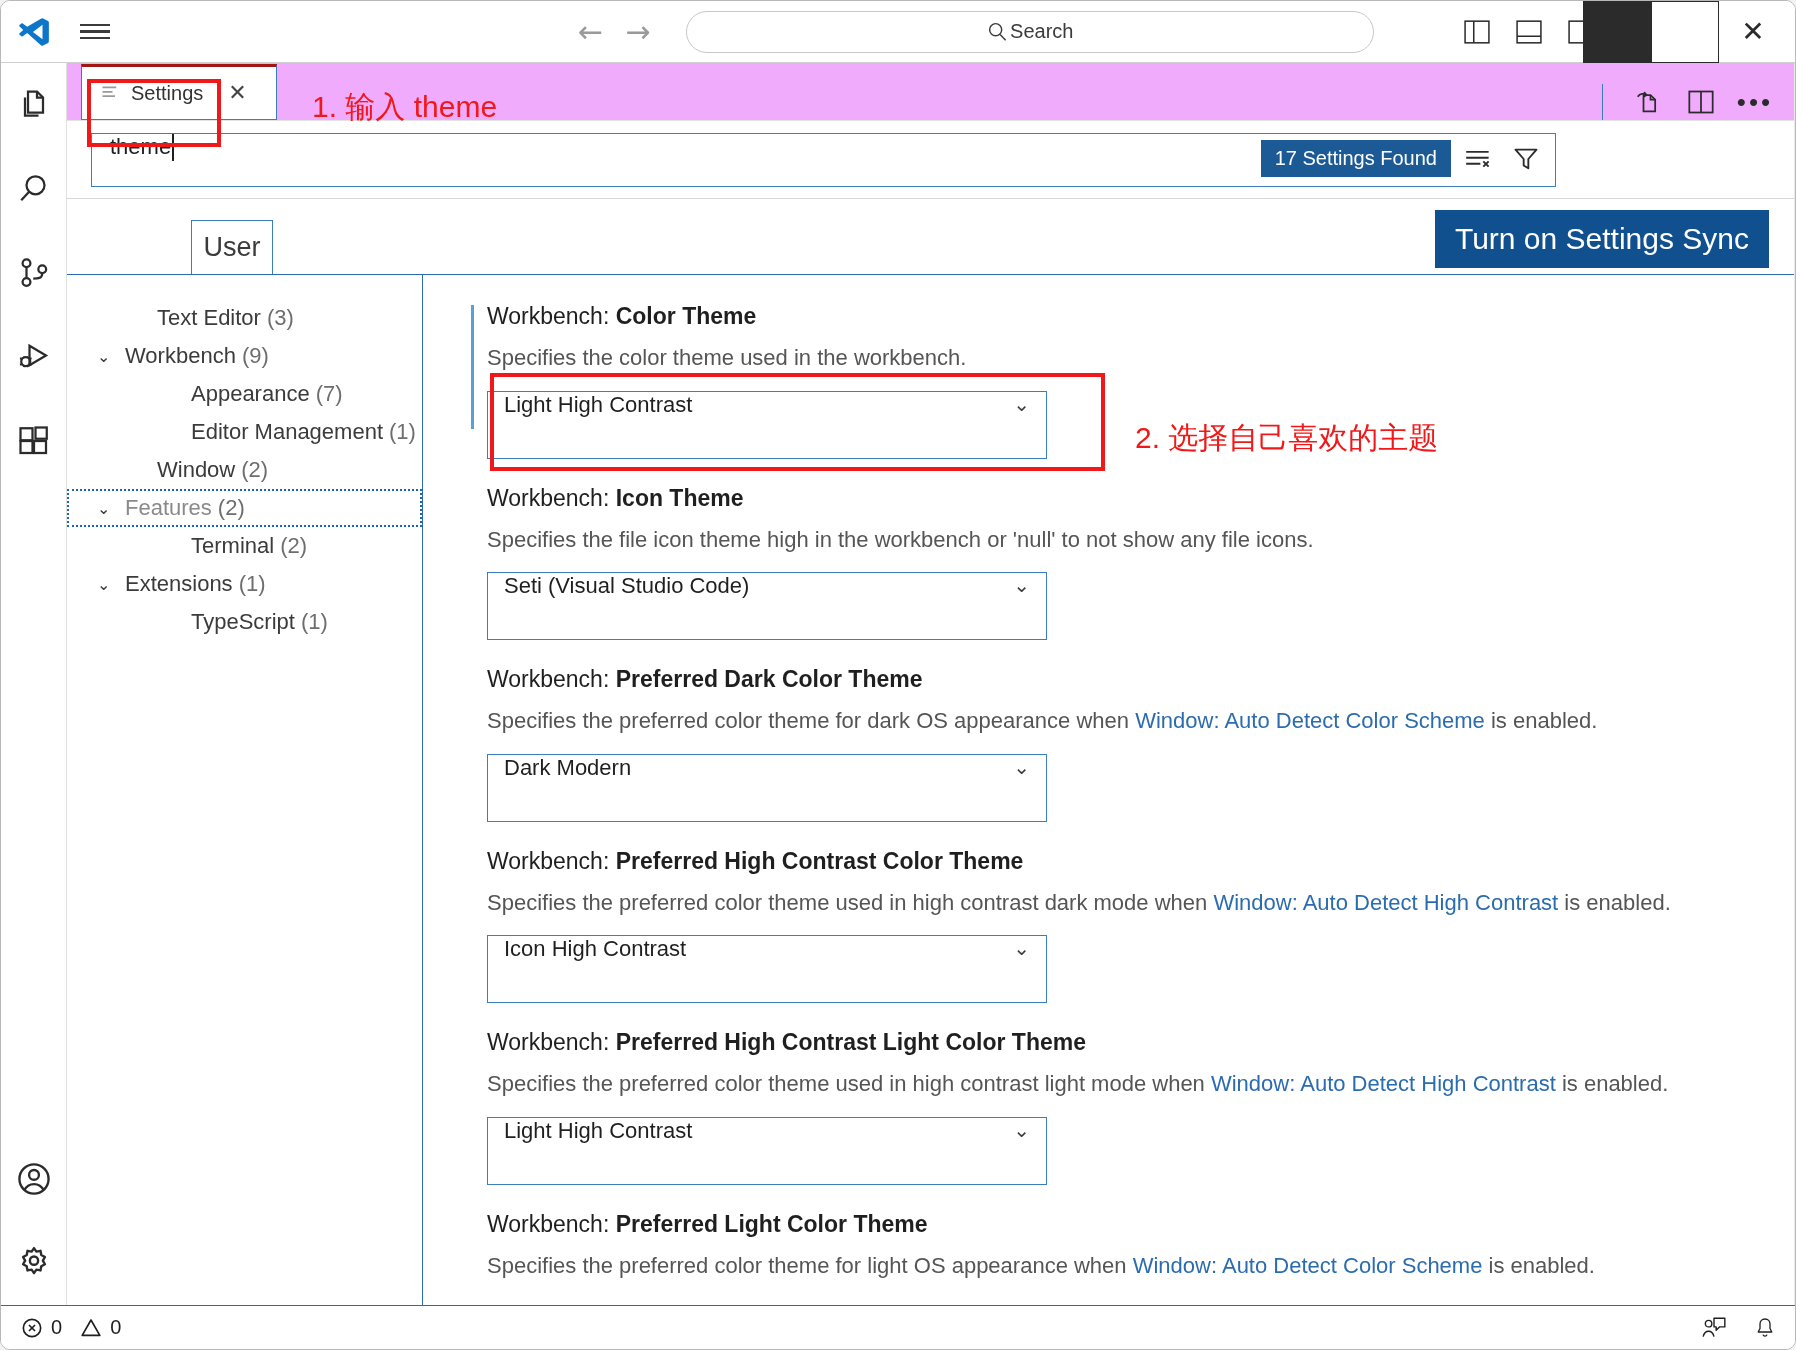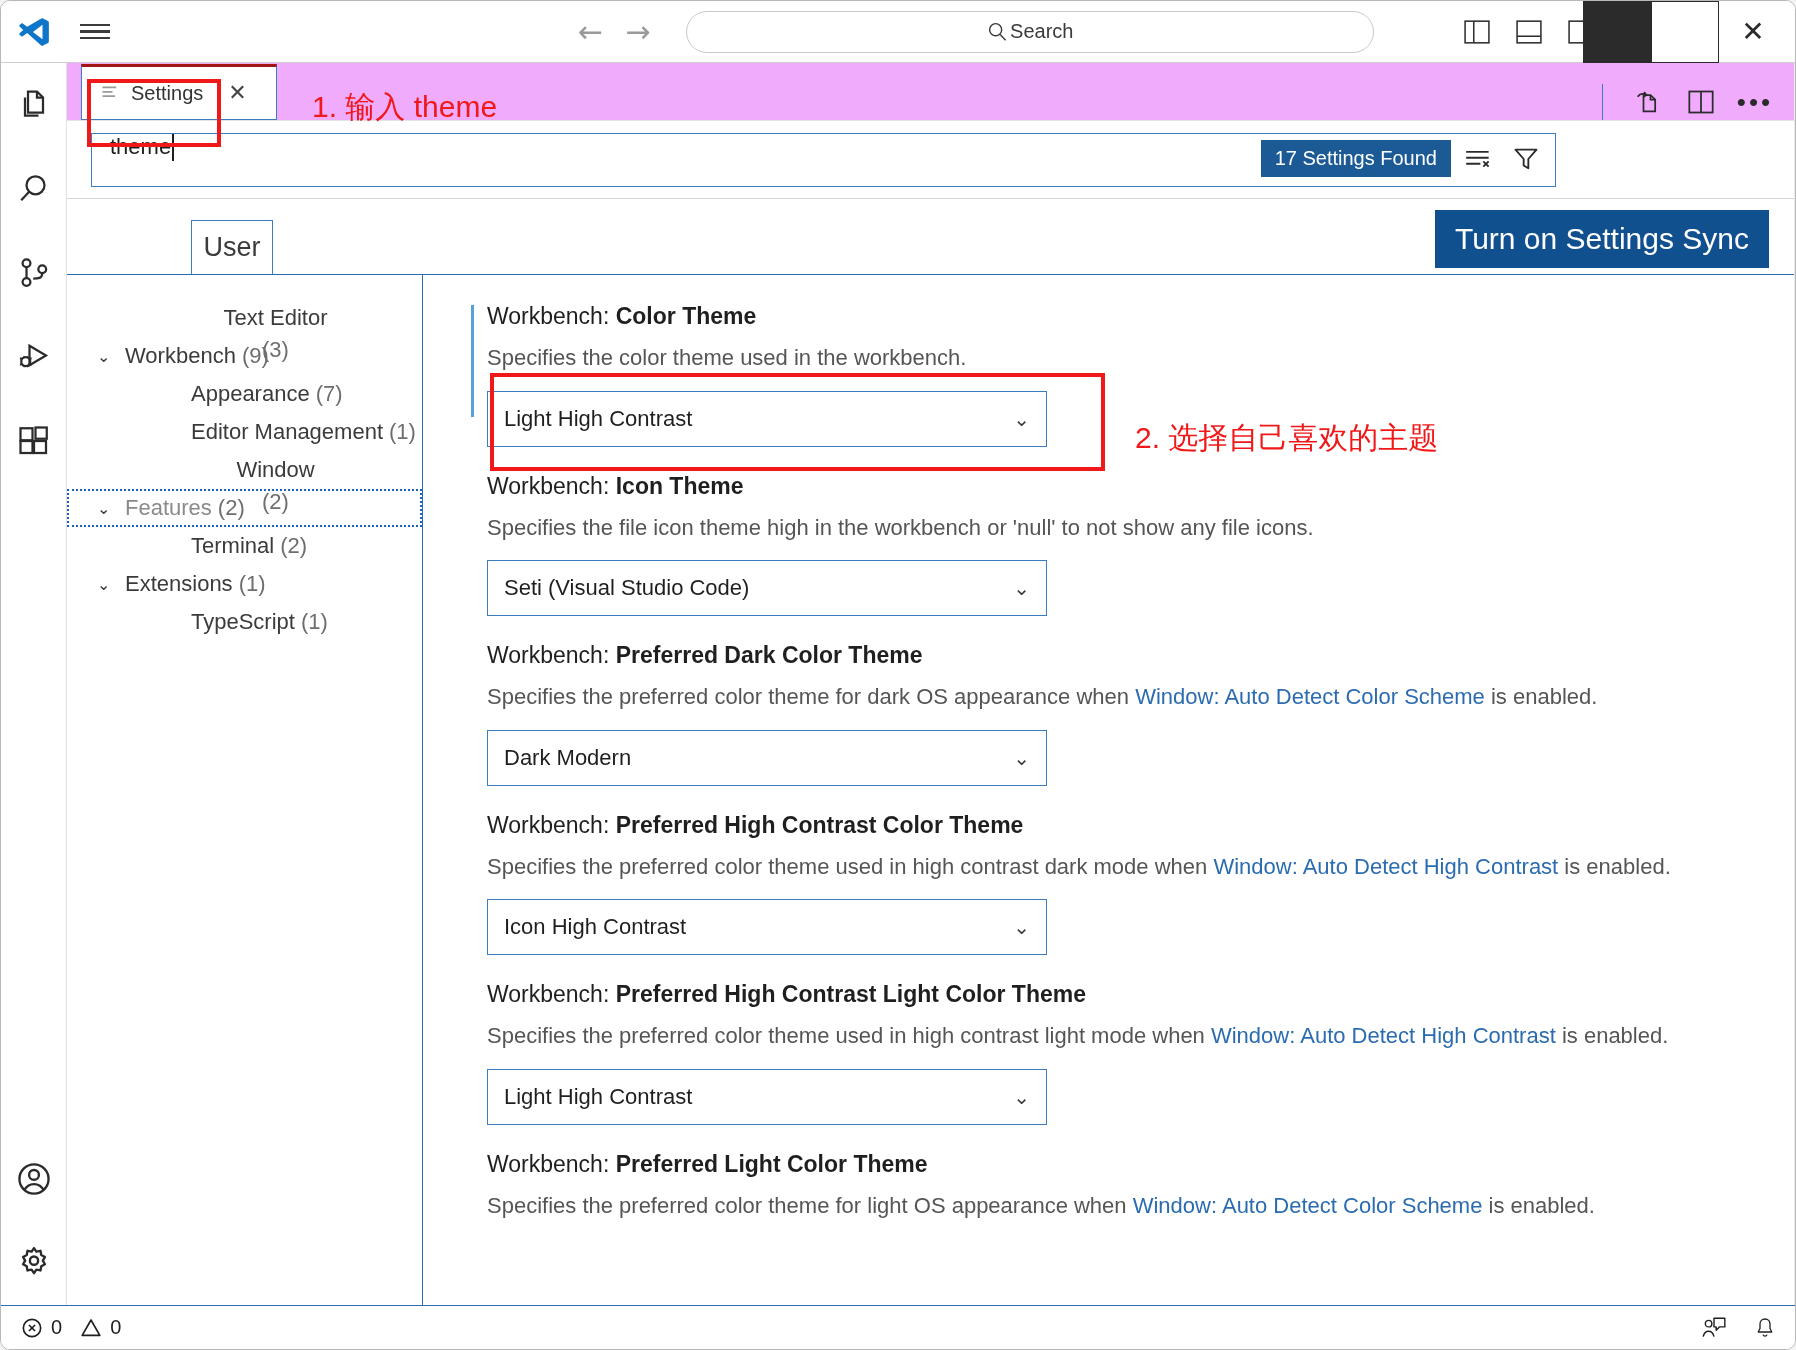--- a/index.html
+++ b/index.html
@@ -140,21 +140,21 @@
   .toc {
     width: 356px; min-width:356px;
     padding-top: 24px;
     border-right: 1px solid #2b6cb0;
     font-size: 22px; color:#3b3b3b;
   }
   .toc-item {
     height: 38px; display:flex; align-items:center;
     padding-left: 30px; cursor:pointer; position:relative; gap: 6px;
   }
-  .toc-item.lvl1 { padding-left: 62px; flex-direction: column; }
+  .toc-item.lvl1 { padding-left: 62px; }
   .toc-item.lvl2 { padding-left: 96px; }
   .toc-item.focused { outline: 2px dotted #1c64b5; outline-offset: -2px; color:#8a8a8a; }
   .toc-item.dim { color:#8a8a8a; }
   .chev { display:inline-block; width: 22px; color:#3b3b3b; font-size: 16px; }
   .cnt { color:#6e6e6e; }
 
   .settings-list {
     flex:1 1 auto; overflow:hidden; position:relative;
     padding: 28px 0 0 0;
   }
@@ -165,23 +165,23 @@
   }
   .setting.modified::before {
     content:""; position:absolute; left: 48px; top: 2px; bottom: 30px;
     width: 3px; background:#5aa0d8;
   }
   .s-title { font-size: 23px; color:#1f1f1f; margin-bottom: 14px; }
   .s-title b { font-weight: 700; }
   .s-desc { font-size: 22px; color:#555; margin-bottom: 18px; line-height:1.3; }
   .s-link { color:#2b6cb0; }
   .s-select {
-    width: 560px; height: 56px;
+    width: 560px; height: 68px;
     border: 1px solid #3a7ebf; background:#fff;
-    display:flex; align-items:center;
+    display:flex; align-items:flex-start;
     padding: 0 16px;
     font-size: 22px; color:#1f1f1f; cursor:pointer;
   }
   .s-select .sel-chev { margin-left:auto; font-size: 20px; color:#3b3b3b; }
 
   
   .anno-box { position:absolute; border: 4px solid #f01818; pointer-events:none; }
   .anno-text { position:absolute; color:#f01818; font-size: 30px; white-space:nowrap; }
 
   

